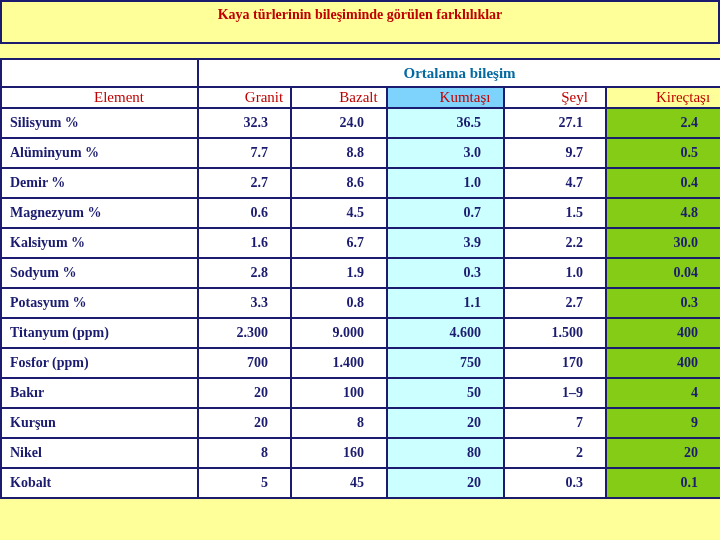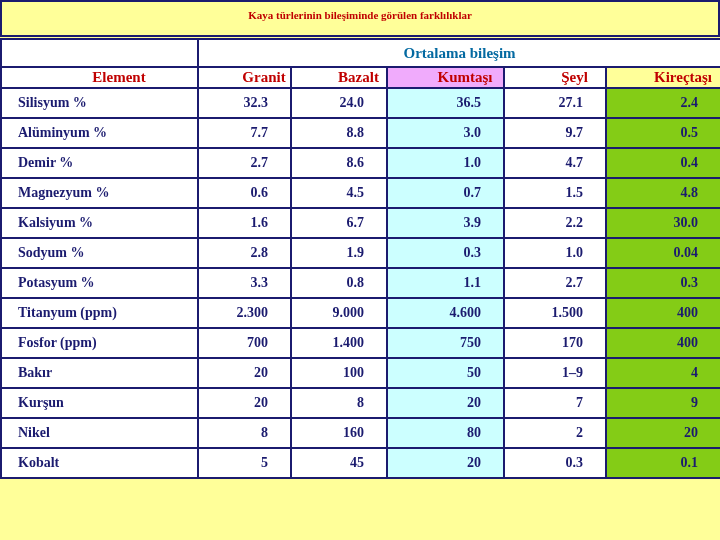--- a/index.html
+++ b/index.html
@@ -14,29 +14,29 @@
     font-family: "Liberation Serif", serif;
   }
   .slide {
     width: 720px;
     height: 540px;
     position: relative;
   }
   .title-bar {
     box-sizing: border-box;
     width: 720px;
-    height: 37px;
+    height: 44px;
     border: 2px solid #1B1B6F;
     background: #FFFF99;
     color: #C00000;
     font-weight: bold;
-    font-size: 11px;
+    font-size: 14px;
     text-align: center;
     line-height: 26px;
-    margin-bottom: 1px;
+    margin-bottom: 14px;
   }
   table.data-table {
     border-collapse: collapse;
     table-layout: fixed;
     width: 720px;
   }
   table.data-table th,
   table.data-table td {
     border: 2px solid #1B1B6F;
     box-sizing: border-box;
@@ -51,35 +51,35 @@
     background: #FFFFFF;
     color: #0369a1;
     font-weight: bold;
     font-size: 15px;
     text-align: center;
     height: 28px;
   }
   tr.colhead-row th {
     background: #FFFFFF;
     color: #C00000;
-    font-weight: bold;
+    font-weight: normal;
     font-size: 15px;
     text-align: center;
     height: 20px;
     padding-left: 40px;
   }
-  tr.colhead-row th.bg-cyan { background: #f0abfc; }
+  tr.colhead-row th.bg-cyan { background: #7dd3fc; }
   tr.colhead-row th.bg-yellow { background: #FFFF99; margin-left: 40px; }
   td.el-cell {
     background: #FFFFFF;
     color: #1B1B6F;
     font-weight: bold;
     font-size: 14px;
     text-align: left;
-    padding-left: 16px;
+    padding-left: 8px;
     height: 30px;
   }
   td.val {
     background: #FFFFFF;
     color: #1B1B6F;
     font-weight: bold;
     font-size: 14px;
     text-align: right;
     padding-right: 22px;
     height: 30px;

